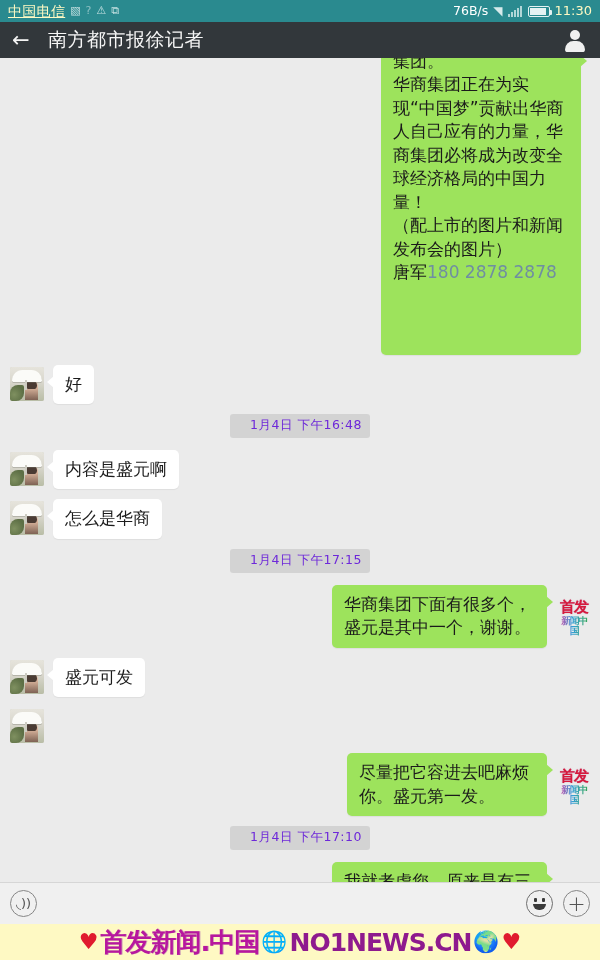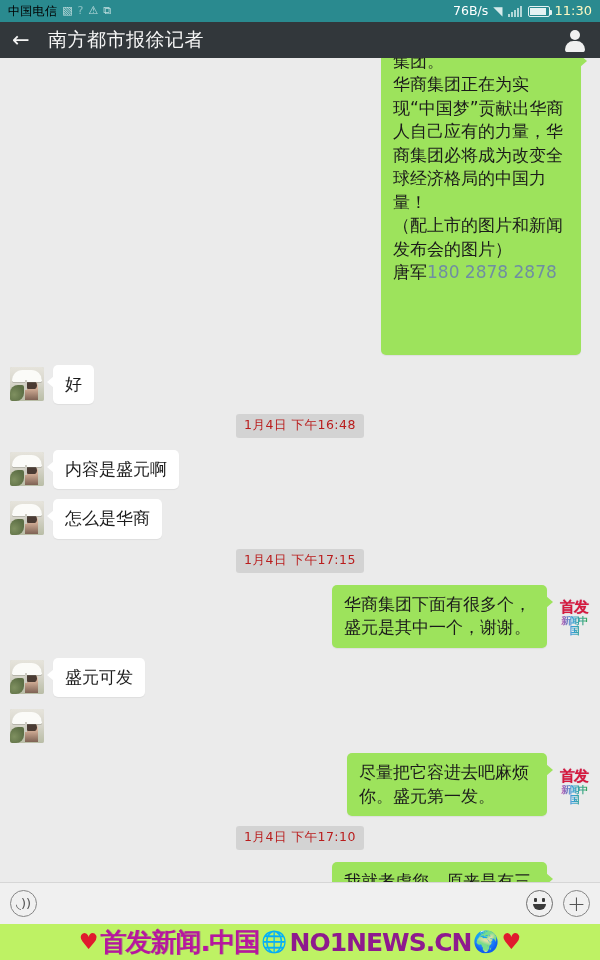--- a/index.html
+++ b/index.html
@@ -26,21 +26,21 @@
     background: #2a8a8f;
     display: flex;
     align-items: center;
     padding: 0 8px;
     color: #e9f5f5;
     font-size: 12px;
     line-height: 22px;
   }
   .statusbar .sb-left { display: flex; align-items: center; gap: 5px; }
   .statusbar .sb-right { margin-left: auto; display: flex; align-items: center; gap: 5px; }
-  .sb-carrier { font-size: 12px; letter-spacing: 0.3px; color: #000000; }
+  .sb-carrier { font-size: 14px; letter-spacing: 0.3px; color: #fef9c3; text-decoration: underline; }
   .sb-ico { opacity: 0.78; font-size: 11px; display: inline-block; }
   .sb-ico.dim { opacity: 0.5; }
   .sb-speed { font-size: 12.5px; color: #ffffff; }
   .sb-wifi { font-size: 12px; opacity: 0.9; }
   .sb-sig {
     display: inline-block;
     width: 15px; height: 11px;
     position: relative;
     opacity: 0.75;
   }
@@ -203,23 +203,23 @@
   .bubble.clipped {
     margin-top: -14px;
     max-width: 200px;
     padding-top: 6px;
     padding-bottom: 70px;
   }
 
   .timestamp-row { display: flex; justify-content: center; margin: 8px 0 12px 0; }
   .timestamp {
     background: #d3d3d3;
-    color: #b91c1c;
+    color: #6d28d9;
     font-size: 12.5px;
-    padding: 3px 8px 4px 8px;
+    padding: 3px 8px 4px 20px;
     border-radius: 3px;
     letter-spacing: 0.5px;
   }
 
   
   .stamp {
     width: 32px;
     flex: 0 0 32px;
     margin-left: 2px;
     margin-top: 4px;
@@ -285,21 +285,21 @@
     border: none;
     outline: none;
     font-size: 15px;
     color: #333;
   }
 
   
   .watermark {
     flex: 0 0 36px;
     height: 36px;
-    background: #bef264;
+    background: #fef9c3;
     display: flex;
     align-items: center;
     justify-content: center;
     gap: 2px;
     overflow: hidden;
     font-size: 25px;
     line-height: 1;
     white-space: nowrap;
   }
   .wm-heart { color: #e01b2e; font-size: 22px; }

